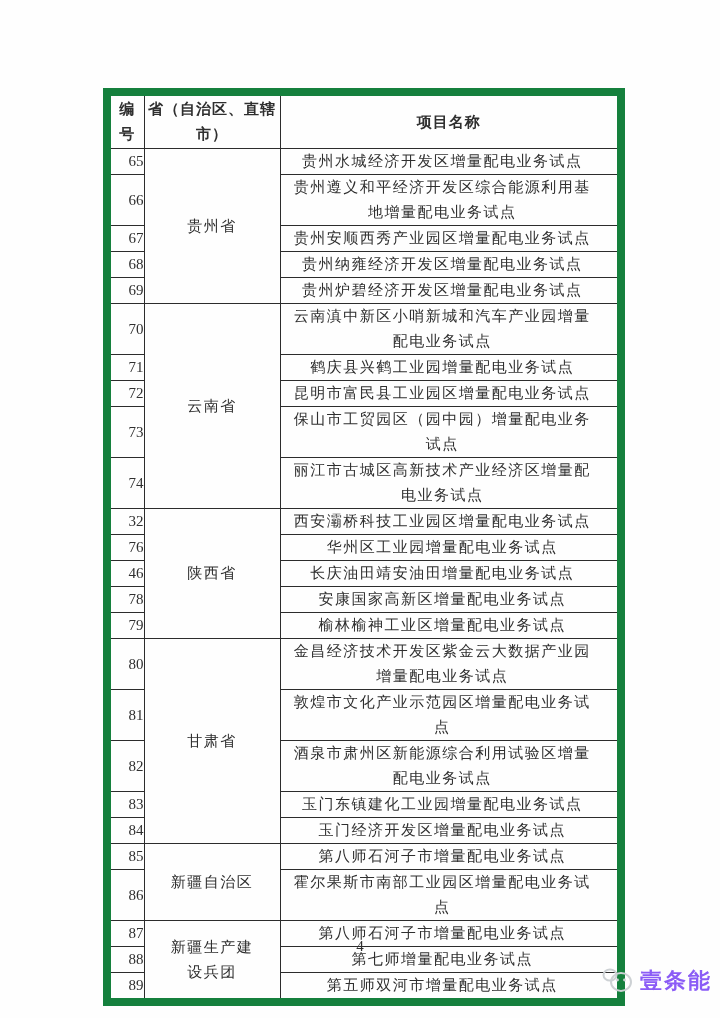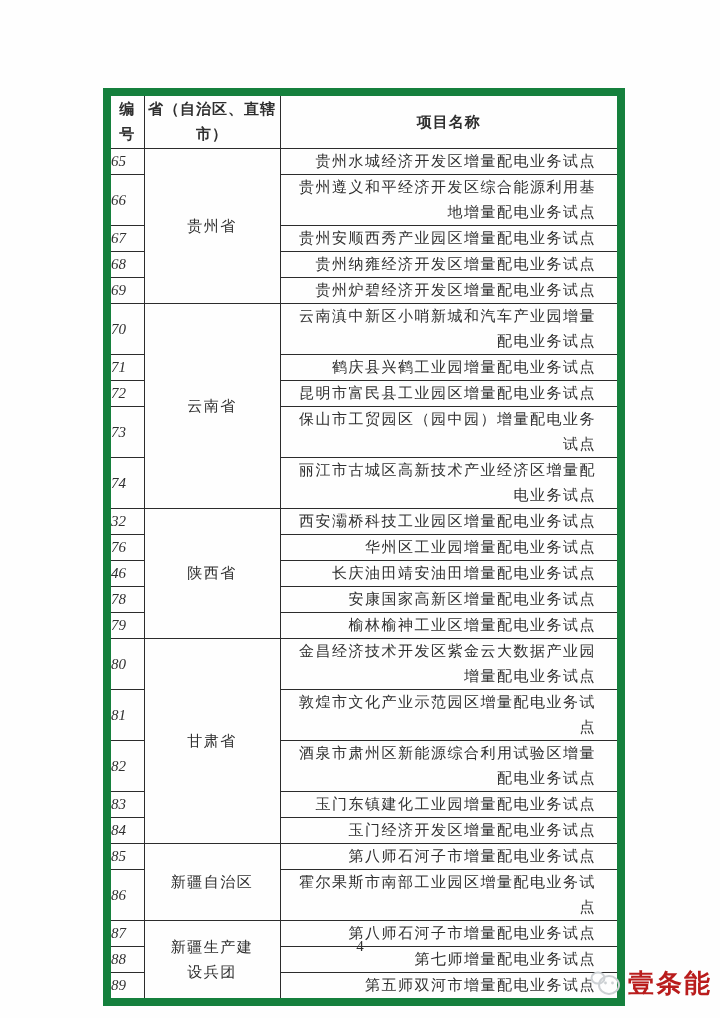--- a/index.html
+++ b/index.html
@@ -32,31 +32,30 @@
   .doc-table th {
     font-weight: 700;
     text-align: center;
     letter-spacing: 1px;
     padding: 1px 2px;
   }
   col.c-id { width: 37px; }
   col.c-province { width: 136px; }
   col.c-project { width: 341px; }
   td.col-id {
-    text-align: left;
+    text-align: right;
     font-size: 15px;
-    font-style: italic;
   }
   td.col-province {
     text-align: center;
     letter-spacing: 1.5px;
     padding: 0 20px;
   }
   td.col-project {
-    text-align: right;
+    text-align: center;
     letter-spacing: 1.5px;
     padding: 0 21px 0 8px;
   }
   .doc-table tbody tr { height: 25px; }
   .page-number {
     position: absolute;
     top: 938px;
     left: 0;
     width: 720px;
     text-align: center;
@@ -66,24 +65,24 @@
   .watermark {
     position: absolute;
     top: 966px;
     right: 8px;
     display: flex;
     align-items: center;
     gap: 4px;
     color: #c9cdd0;
   }
   .watermark-text {
-    font-size: 26px;
+    font-size: 22px;
     letter-spacing: 2px;
     font-weight: 700;
-    color: #b91c1c;
+    color: #8b5cf6;
   }
   .watermark-logo { display: block; }
 </style>
 </head>
 <body>
 
 <div class="page">
 
   <table class="doc-table">
     <colgroup>

